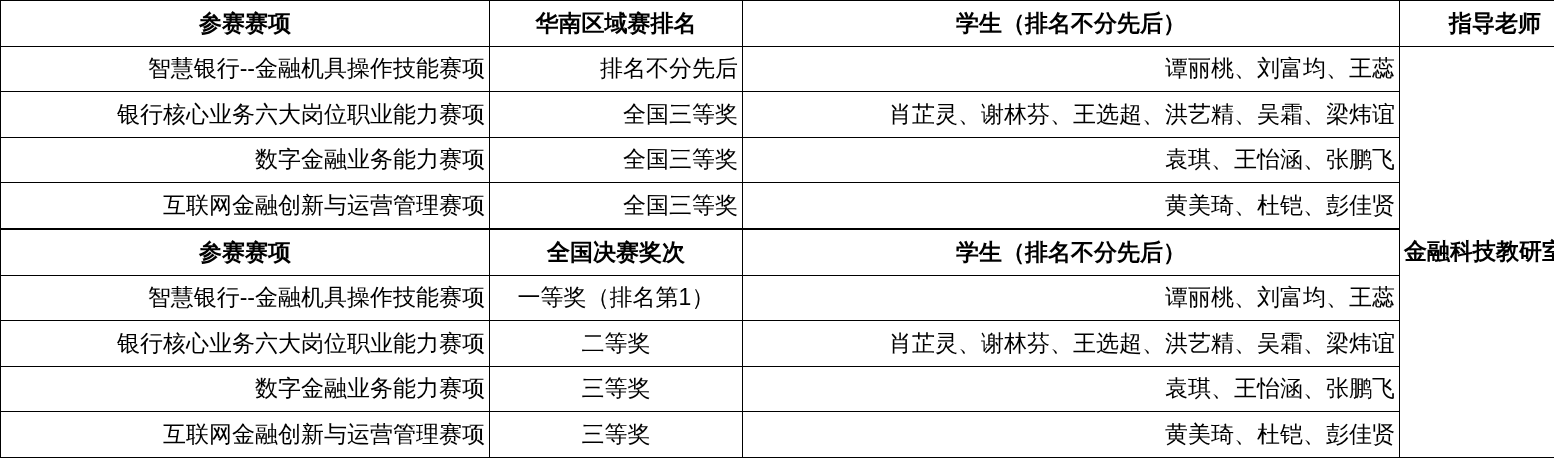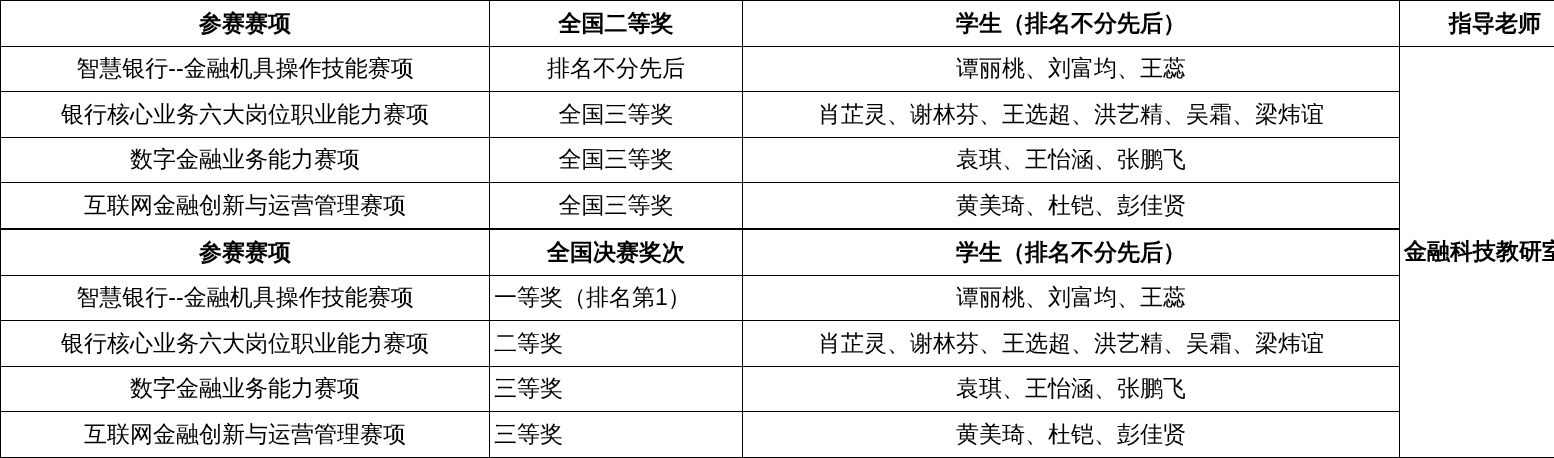--- a/index.html
+++ b/index.html
@@ -38,22 +38,22 @@
   td.col-a { width: 480px; }
   td.col-b { width: 244px; }
   td.col-c { width: 648px; }
   td.col-d { width: 182px; }
 
   .hdr {
     text-align: center;
     font-weight: bold;
     font-size: 24px;
   }
-  .left { text-align: center; border-radius: 17px; }
-  .center { }
+  .left { text-align: right; border-radius: 17px; }
+  .center { text-align: center; }
 
   
   tr.spacer td {
     border-left: none;
     border-right: none;
     border-top: none;
     border-bottom: none;
   }
   tr.spacer td.col-a,
   tr.spacer td.col-b,
@@ -73,21 +73,21 @@
   }
 </style>
 </head>
 <body>
 
 <div class="sheet">
   <table class="grid">
     <tbody>
       <tr>
         <td class="col-a hdr">参赛赛项</td>
-        <td class="col-b hdr">全国二等奖</td>
+        <td class="col-b hdr">华南区域赛排名</td>
         <td class="col-c hdr">学生（排名不分先后）</td>
         <td class="col-d hdr">指导老师</td>
       </tr>
 
       <tr>
         <td class="col-a left">智慧银行--金融机具操作技能赛项</td>
         <td class="col-b left">排名不分先后</td>
         <td class="col-c left">谭丽桃、刘富均、王蕊</td>
         <td class="col-d teacher" rowspan="10">金融科技教研室全体教师</td>
       </tr>

